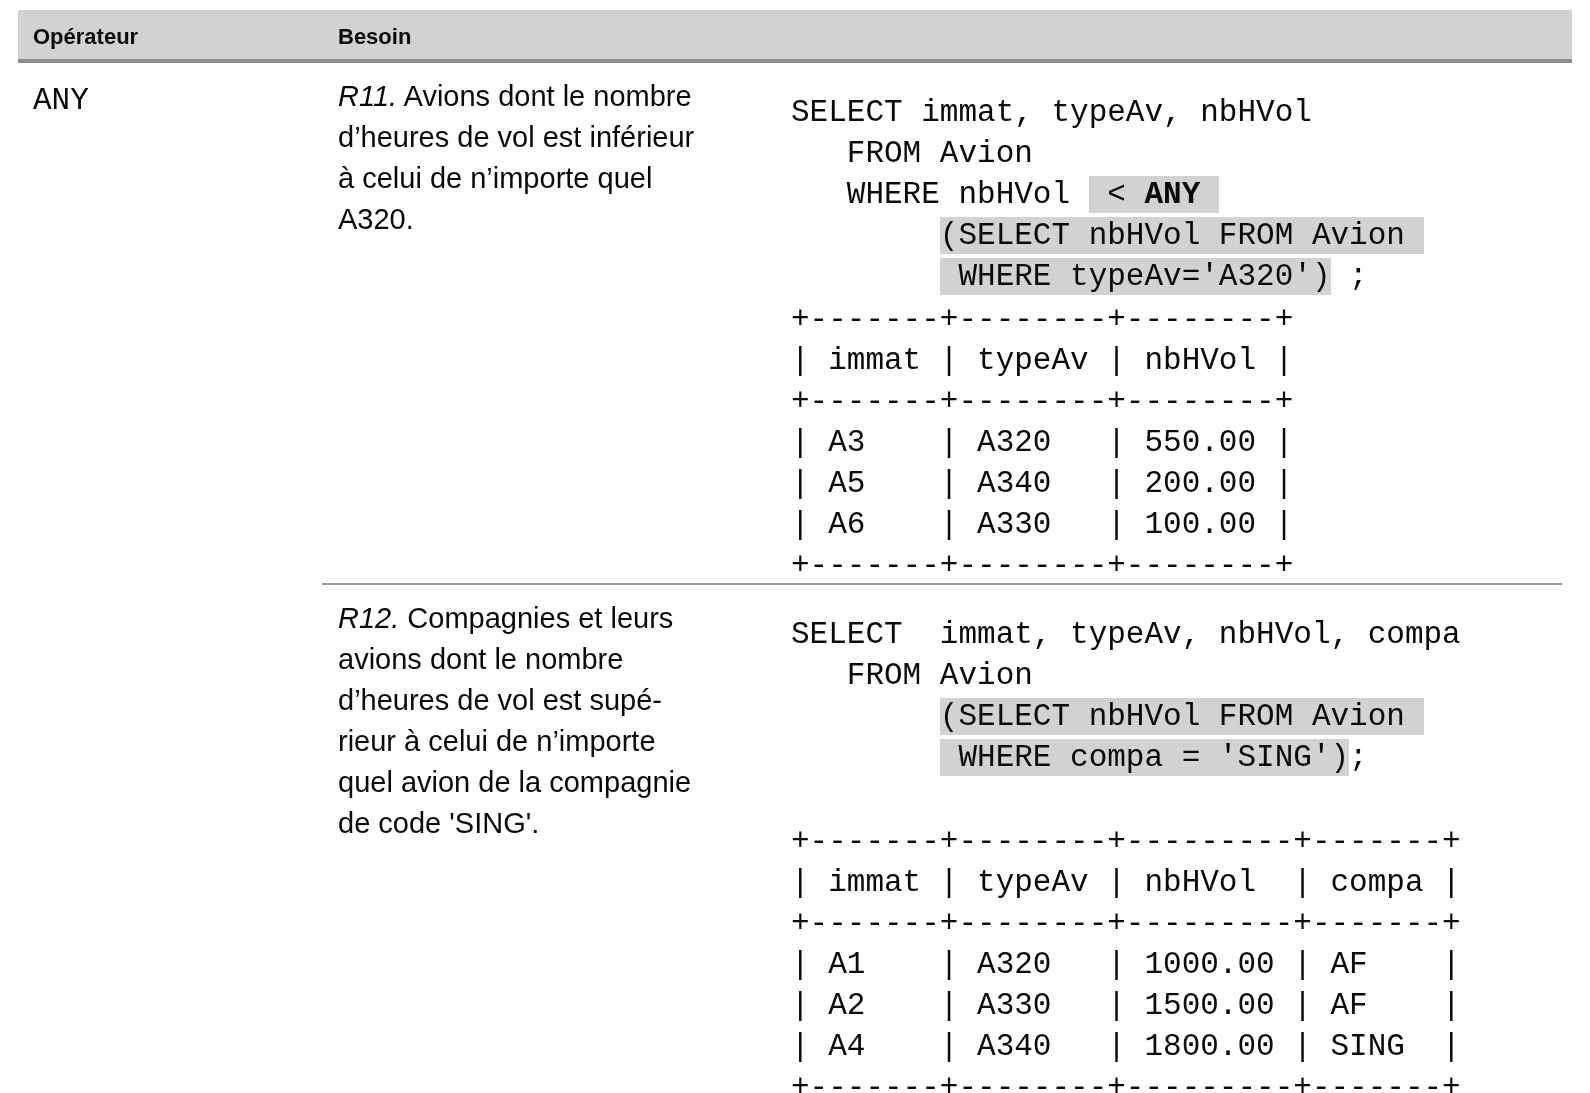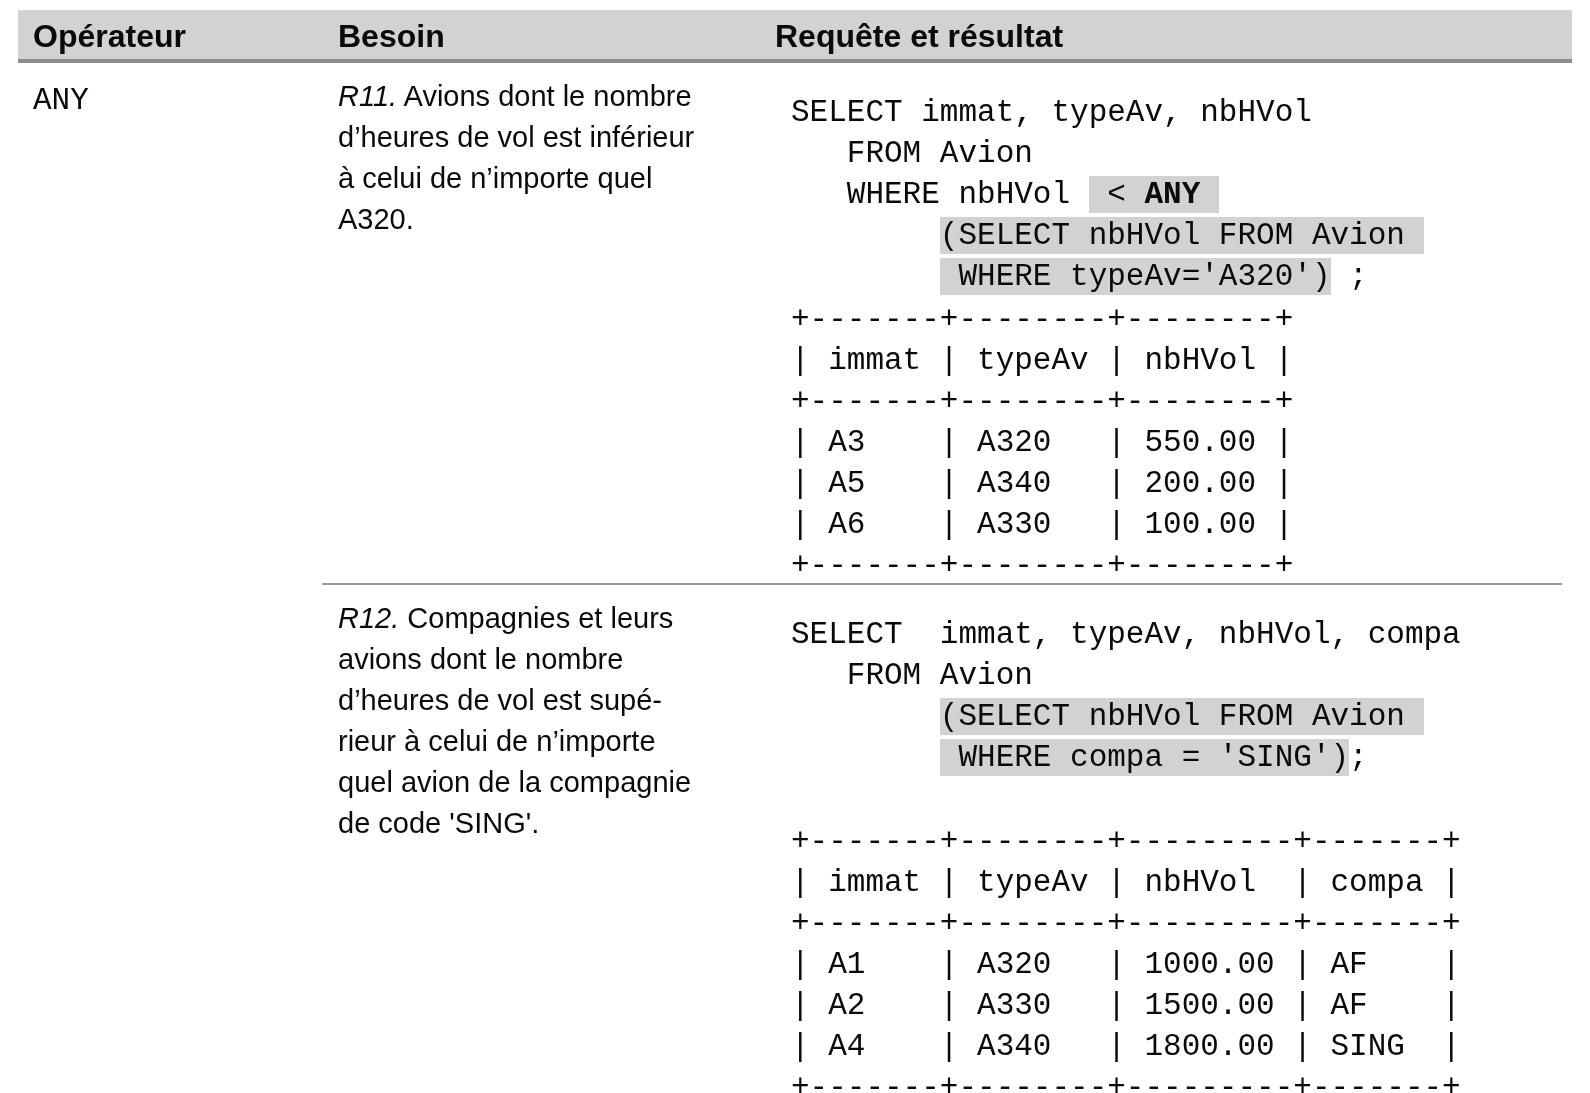--- a/index.html
+++ b/index.html
@@ -25,21 +25,21 @@
     left: 18px; top: 10px;
     width: 1554px; height: 53px;
     background: var(--header-bg);
     border-bottom: 4px solid var(--rule-dark);
   }
   .header-label {
     position: absolute;
     top: 10px;
     height: 53px;
     line-height: 53px;
-    font-size: 32px;
+    font-size: 22px;
     font-weight: bold;
     white-space: nowrap;
   }
   .hl-op  { left: 33px; }
   .hl-bes { left: 338px; }
   .hl-req { left: 775px; }
 
   .row { position: absolute; left: 0; width: 1590px; }
   .row-r11 { top: 76px; height: 505px; padding-left: 12px; }
   .row-r12 { top: 598px; height: 495px; }
@@ -85,21 +85,20 @@
   }
 </style>
 </head>
 <body>
 
 <div class="page">
 
   <div class="header-bar"></div>
   <div class="header-label hl-op">Opérateur</div>
   <div class="header-label hl-bes">Besoin</div>
-  <div class="header-label hl-req">Requête et résultat</div>
 
   <div class="row row-r11">
     <div class="operator">ANY</div>
     <div class="besoin">
       <span class="rlabel">R11.</span><span class="rbody"> Avions dont le nombre
 d’heures de vol est inférieur
 à celui de n’importe quel
 A320.</span>
     </div>
     <pre class="code"><div><span>SELECT immat, typeAv, nbHVol</span></div><div><span>   FROM Avion</span></div><div><span>   WHERE nbHVol </span><span class="hl"> &lt; </span><span class="hl b">ANY</span><span class="hl"> </span></div><div><span>        </span><span class="hl">(SELECT nbHVol FROM Avion </span></div><div><span>        </span><span class="hl"> WHERE typeAv='A320')</span><span> ;</span></div></pre>

